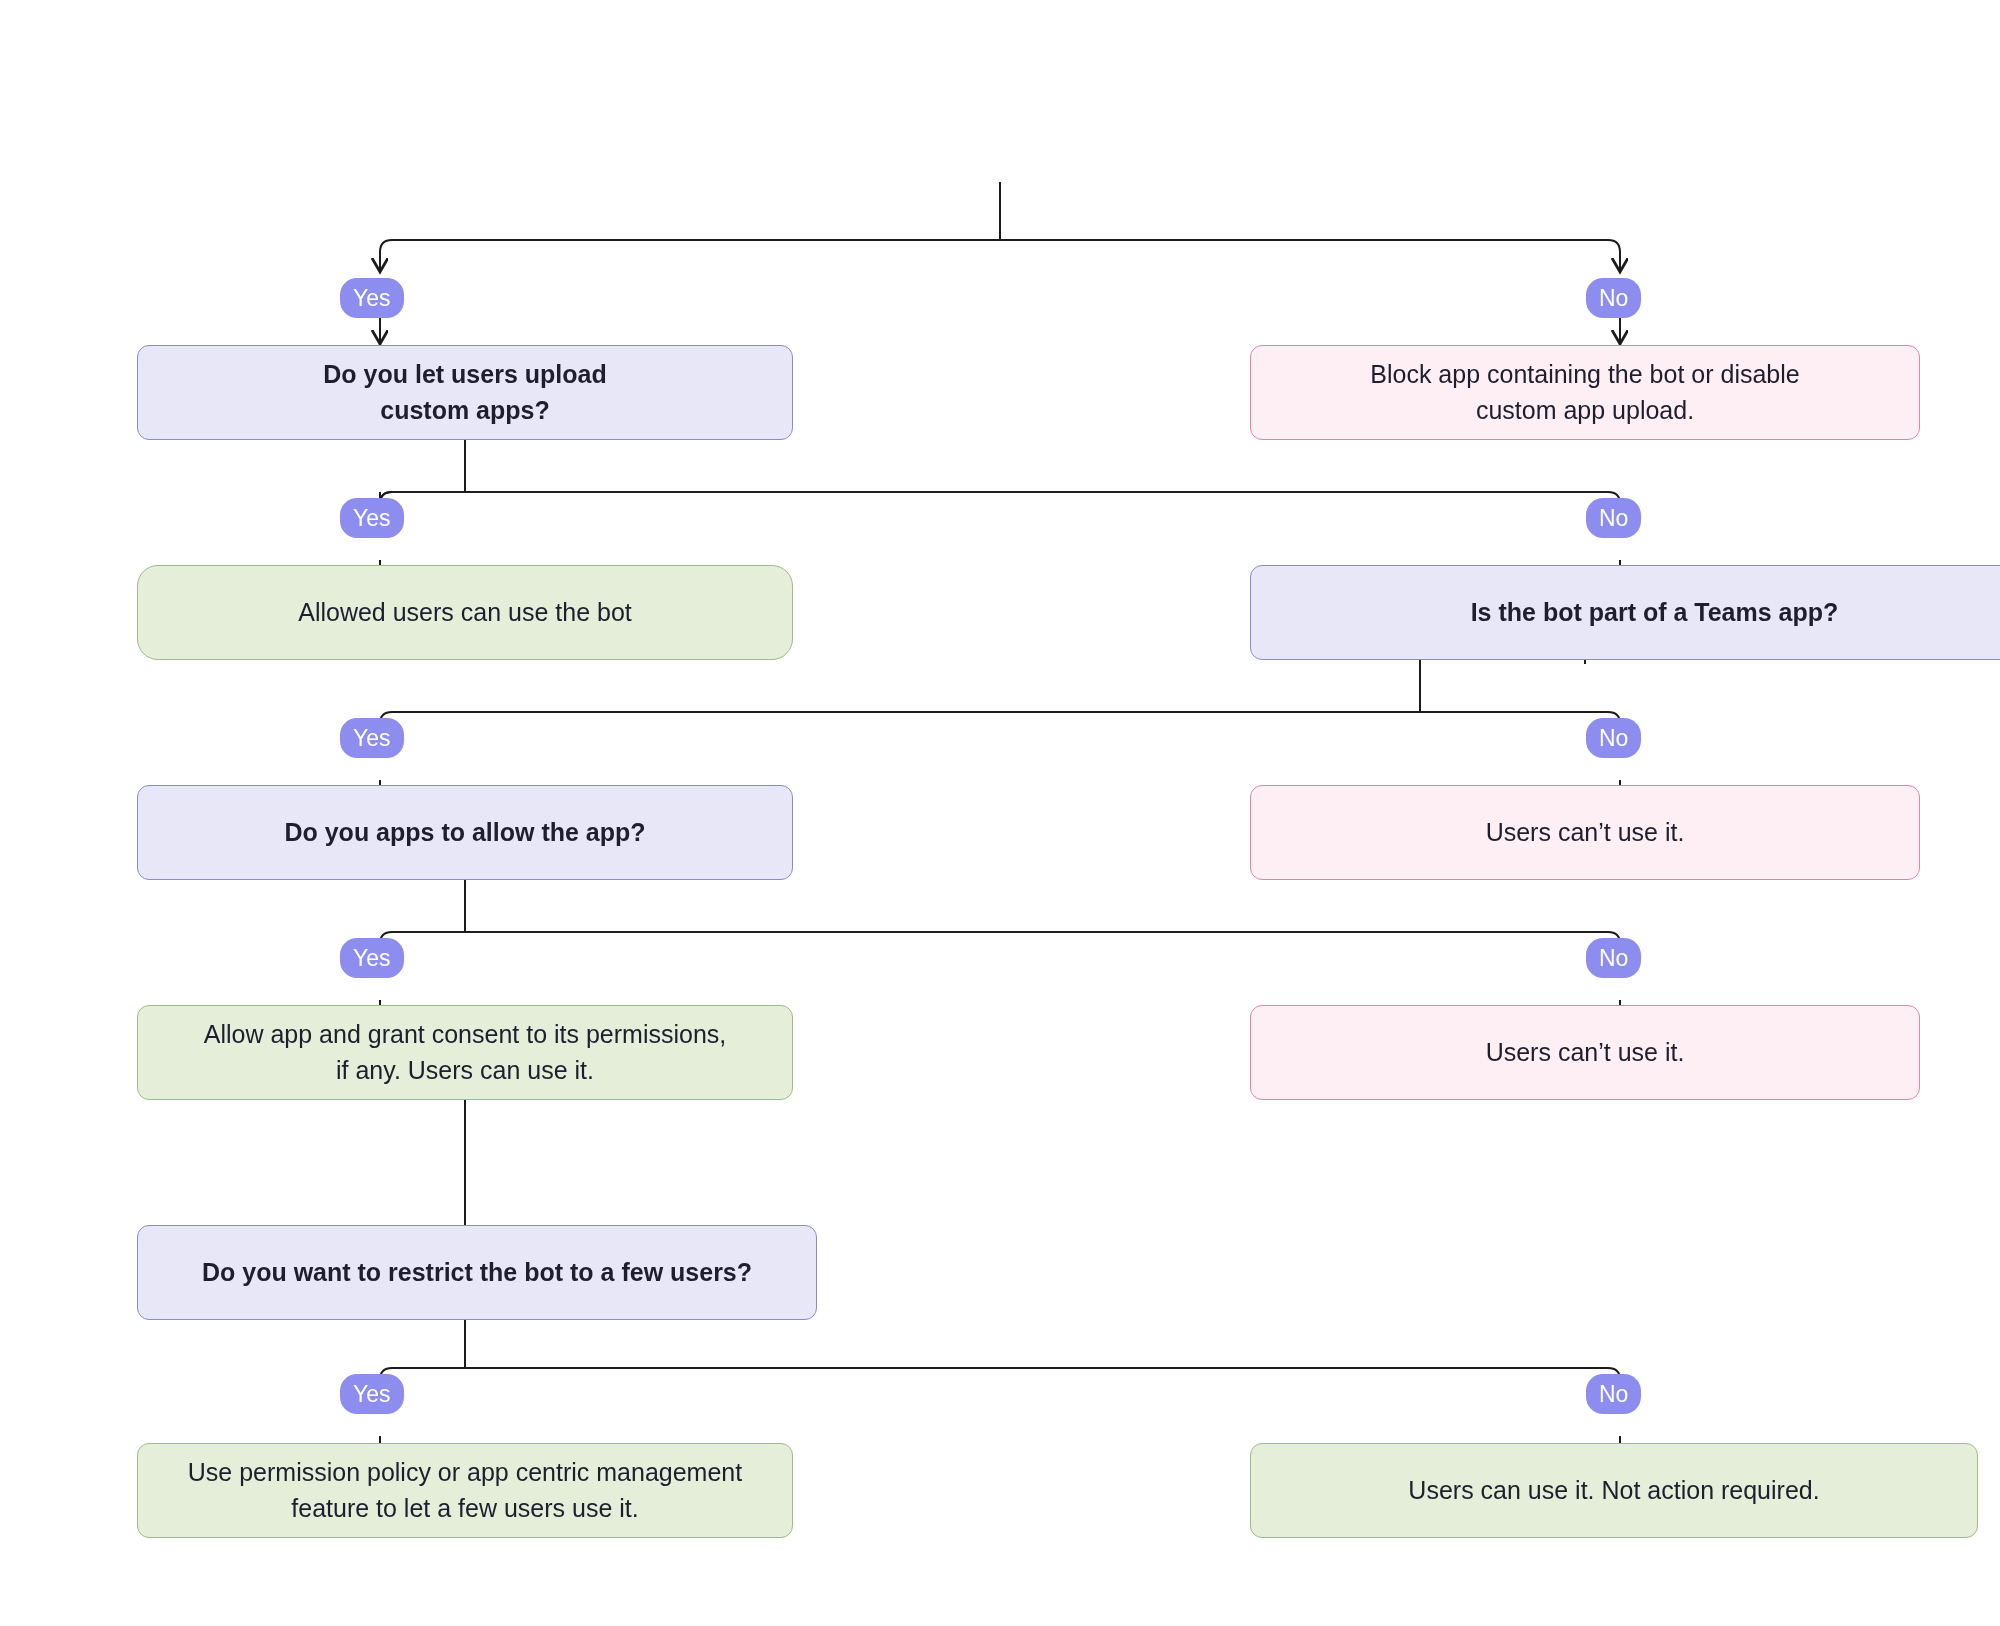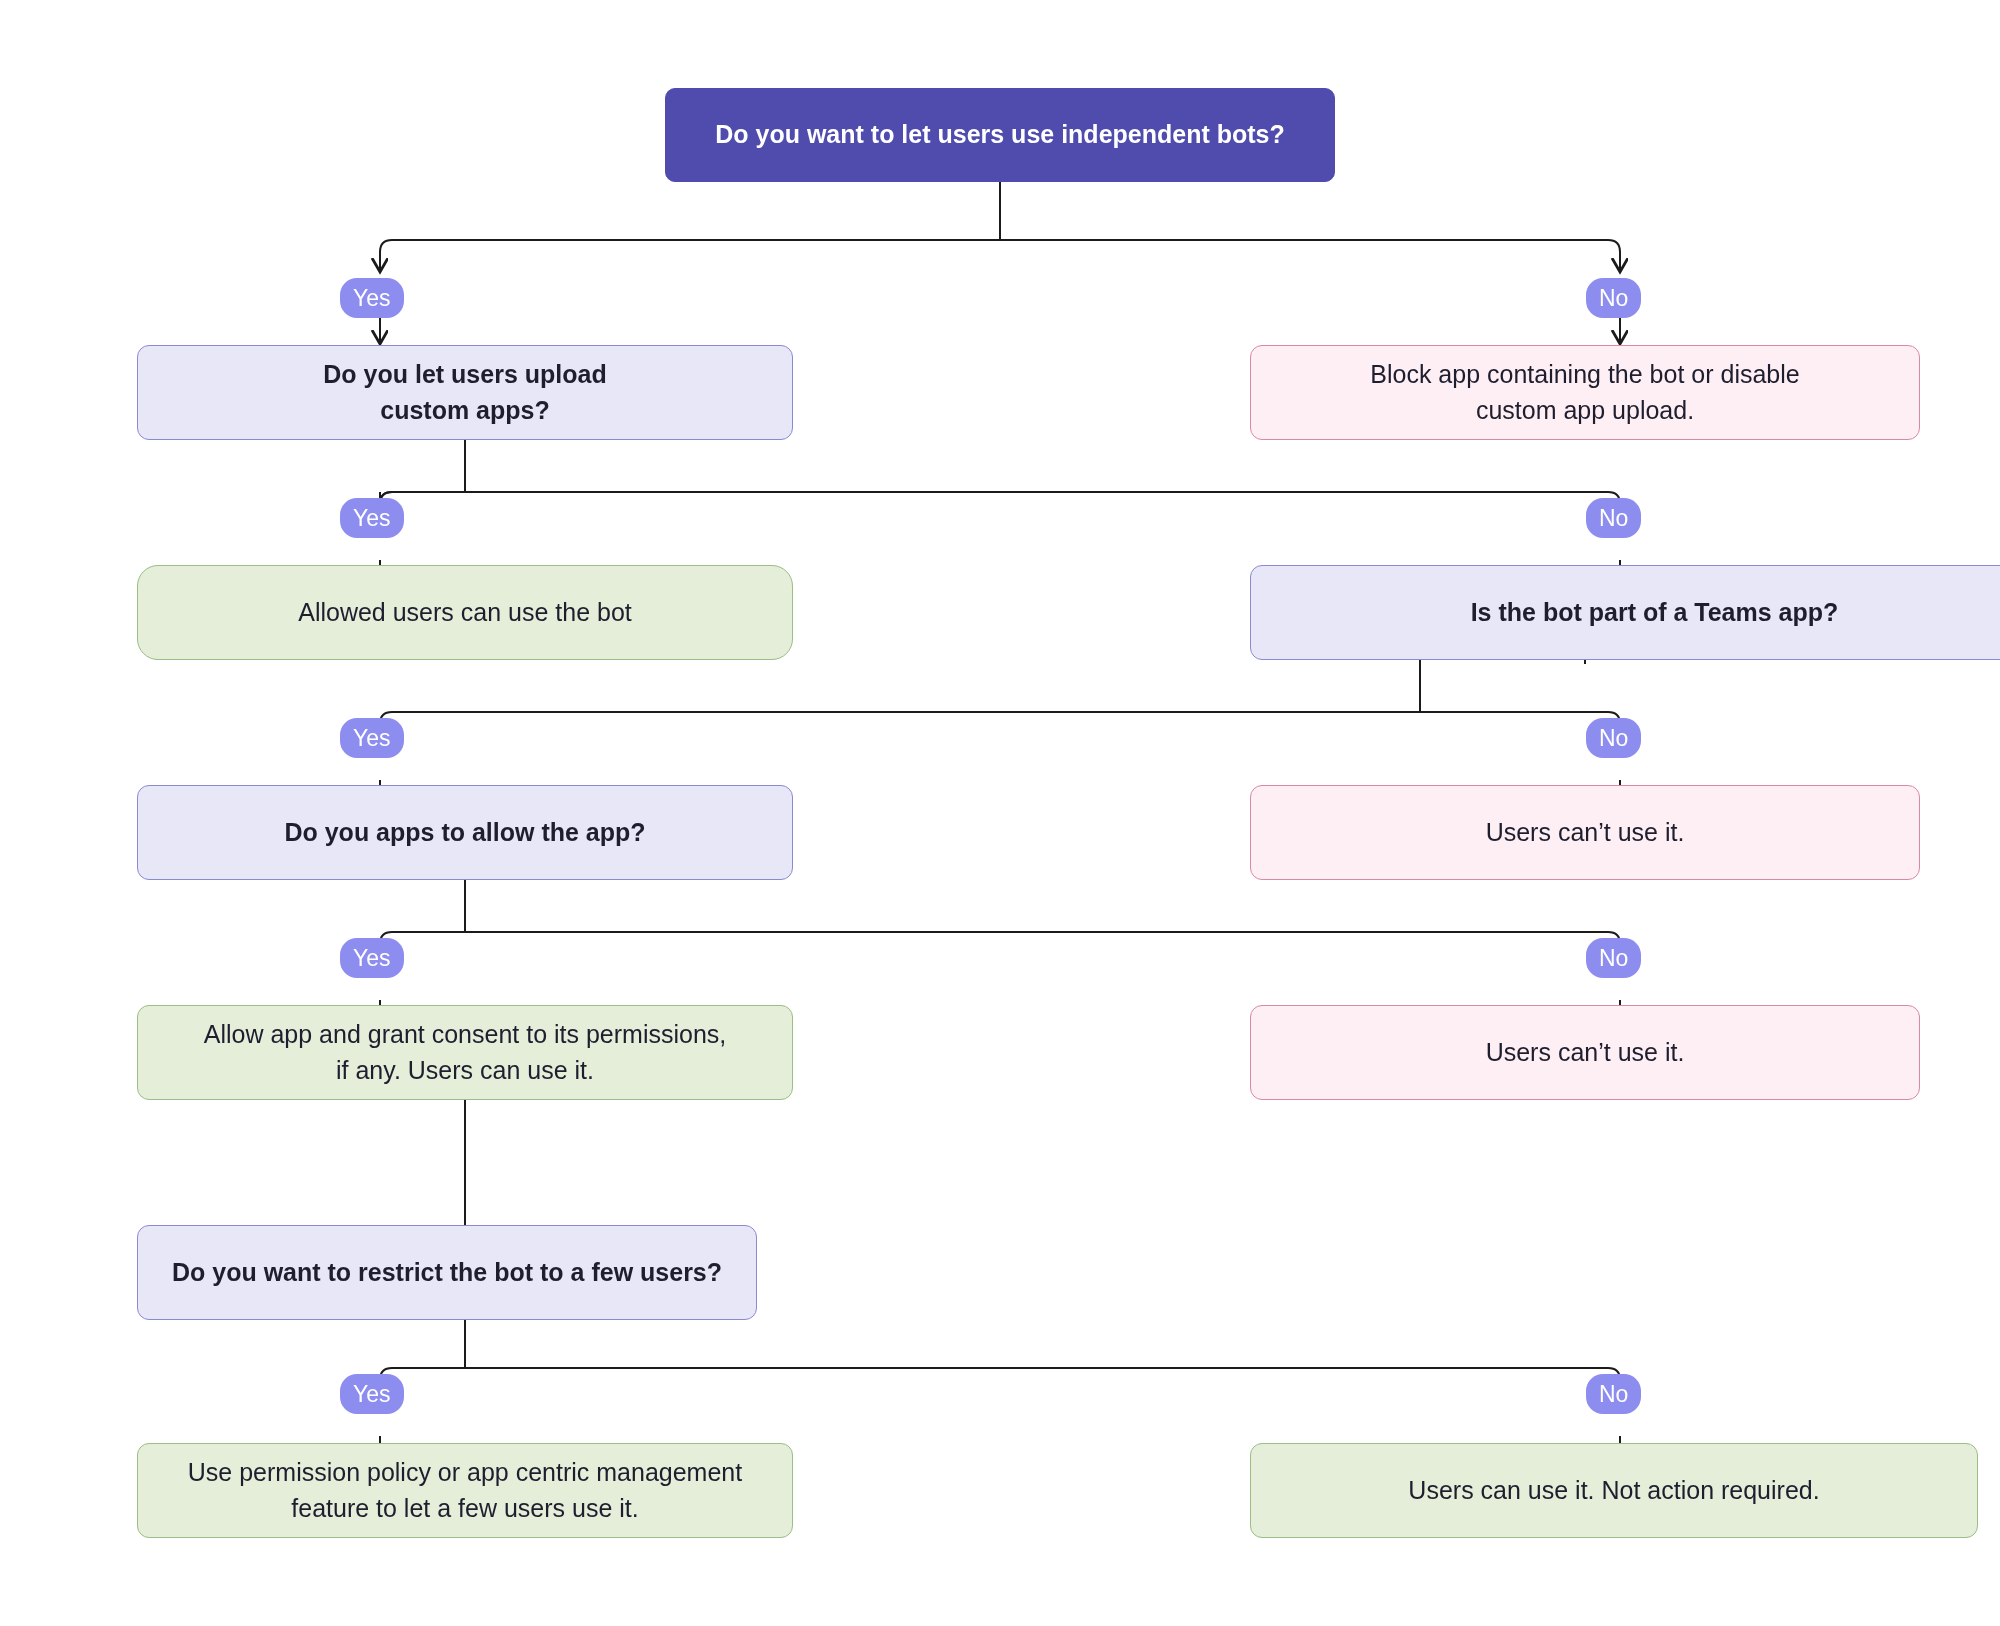--- a/index.html
+++ b/index.html
@@ -135,42 +135,41 @@
       <path d="M465,1096 L465,1248" marker-end="url(#arrow)"></path>
 
       <path d="M465,1316 L465,1368"></path>
       <path d="M465,1368 L392,1368 Q380,1368 380,1380 L380,1394" marker-end="url(#arrow)"></path>
       <path d="M465,1368 L1608,1368 Q1620,1368 1620,1380 L1620,1394" marker-end="url(#arrow)"></path>
       <path d="M380,1436 L380,1464" marker-end="url(#arrow)"></path>
       <path d="M1620,1436 L1620,1464" marker-end="url(#arrow)"></path>
     </g>
   </svg>
 
-  <div class="node root" style="left:665px; top:88px; width:670px; height:94px;">Do you want to let users use independent bots?</div>
 
   <div class="node decision" style="left:137px; top:345px; width:656px; height:95px;">Do you let users upload
 custom apps?</div>
 
   <div class="node negative" style="left:1250px; top:345px; width:670px; height:95px;">Block app containing the bot or disable
 custom app upload.</div>
 
   <div class="node positive" style="left:137px; top:565px; width:656px; height:95px;border-radius:21px;">Allowed users can use the bot</div>
 
   <div class="node decision" style="left:1250px; top:565px; width:809px; height:95px;">Is the bot part of a Teams app?</div>
 
   <div class="node decision" style="left:137px; top:785px; width:656px; height:95px;">Do you apps to allow the app?</div>
 
   <div class="node negative" style="left:1250px; top:785px; width:670px; height:95px;">Users can’t use it.</div>
 
   <div class="node positive" style="left:137px; top:1005px; width:656px; height:95px;">Allow app and grant consent to its permissions,
 if any. Users can use it.</div>
 
   <div class="node negative" style="left:1250px; top:1005px; width:670px; height:95px;">Users can’t use it.</div>
 
-  <div class="node decision" style="left:137px; top:1225px; width:620px; height:95px;">Do you want to restrict the bot to a few users?</div>
+  <div class="node decision" style="left:137px; top:1225px; width:680px; height:95px;">Do you want to restrict the bot to a few users?</div>
 
   <div class="node positive" style="left:137px; top:1443px; width:656px; height:95px;">Use permission policy or app centric management
 feature to let a few users use it.</div>
 
   <div class="node positive" style="left:1250px; top:1443px; width:728px; height:95px;">Users can use it. Not action required.</div>
 
   <div class="edge-label" style="left:340px; top:278px;">Yes</div>
   <div class="edge-label" style="left:1586px; top:278px;">No</div>
 
   <div class="edge-label" style="left:340px; top:498px;">Yes</div>

